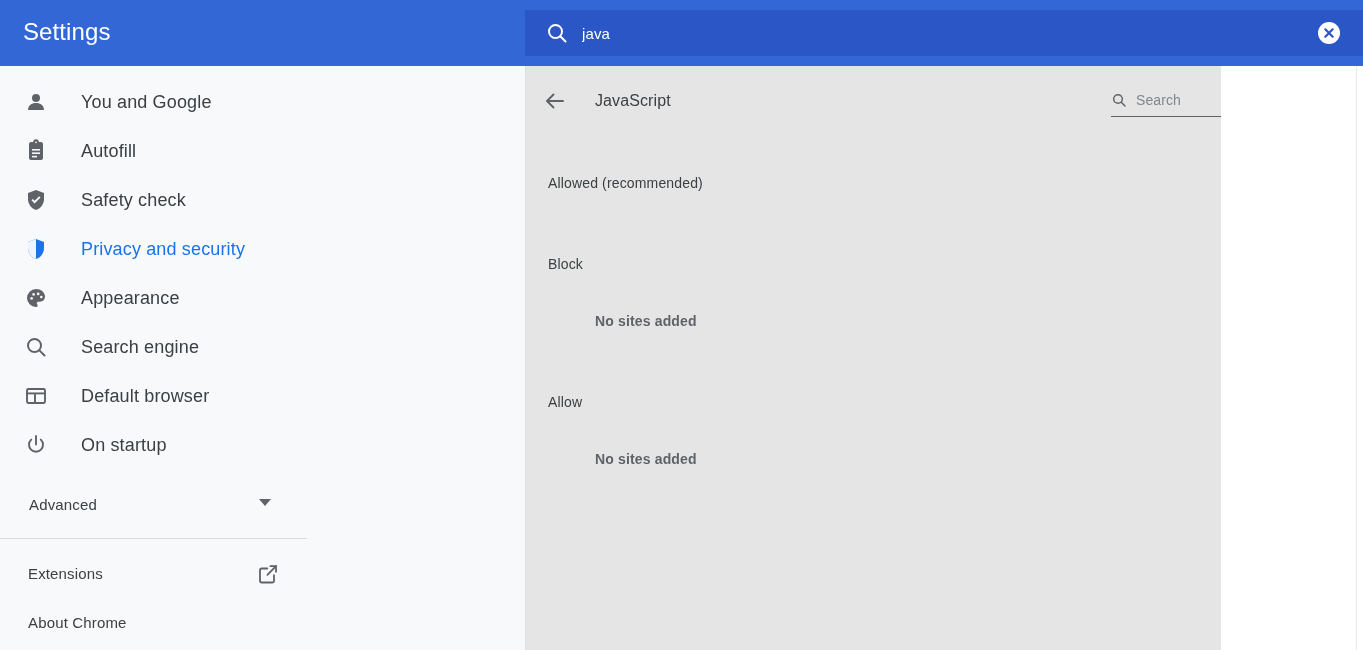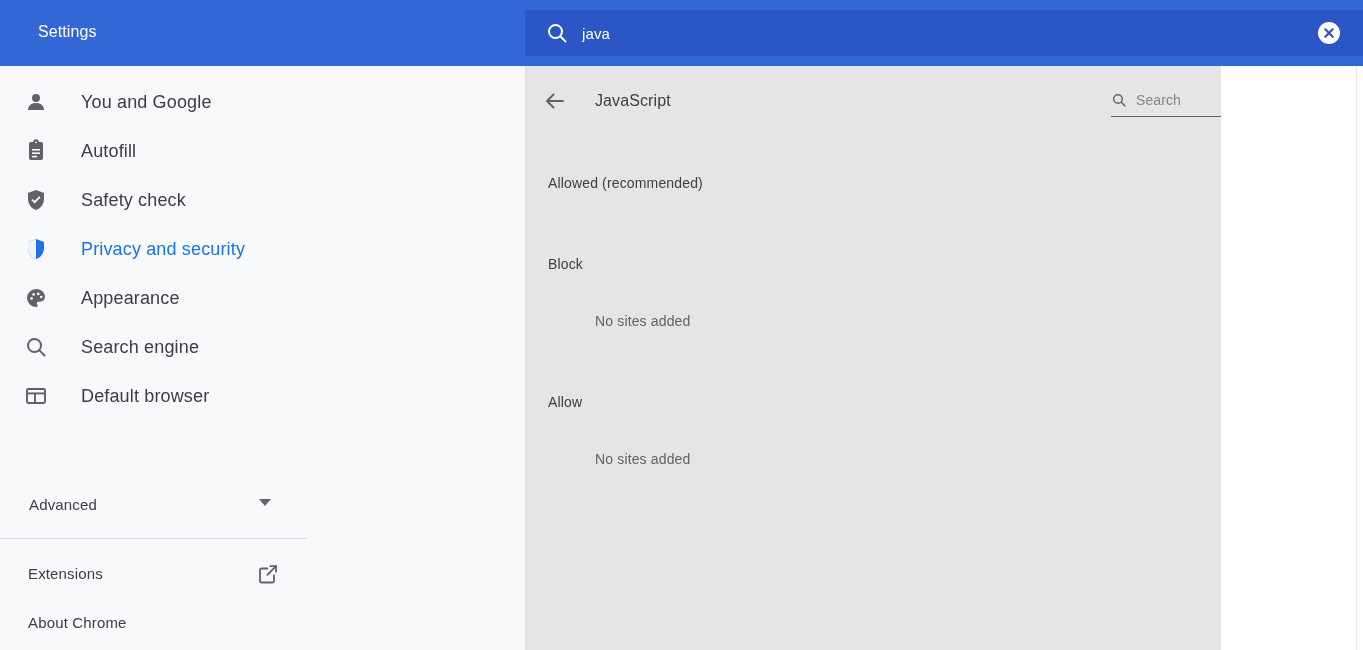--- a/index.html
+++ b/index.html
@@ -20,22 +20,22 @@
   .appbar {
     position: absolute;
     left: 0; top: 0;
     width: 1363px; height: 66px;
     background: #3367d6;
     display: flex;
     align-items: center;
   }
   .appbar-title {
     position: absolute;
-    left: 38px; top: 19px;
-    font-size: 16px;
+    left: 23px; top: 19px;
+    font-size: 24px;
     line-height: 26px;
     color: #ffffff;
     letter-spacing: .1px;
     white-space: nowrap;
   }
   .searchbox {
     position: absolute;
     left: 525px; top: 10px;
     width: 838px; height: 46px;
     background: #2a56c6;
@@ -291,20 +291,21 @@
     box-sizing: border-box;
     font-weight: 500;
   }
   .empty-text {
     position: absolute;
     left: 70px; top: 67px;
     font-size: 14px;
     line-height: 20px;
     color: #5f6368;
     letter-spacing: .15px;
+    font-weight: bold;
   }
 </style>
 </head>
 <body>
 
 <div class="appbar">
   <div class="appbar-title">Settings</div>
 
   <div class="searchbox">
     <span class="s-icon">
@@ -395,20 +396,29 @@
     <span class="nav-icon">
       <svg viewBox="0 0 24 24" width="24" height="24" fill="none" stroke="currentColor" stroke-width="1.9">
         <rect x="3" y="5" width="18" height="14" rx="1.4"></rect>
         <line x1="3" y1="9.4" x2="21" y2="9.4"></line>
         <line x1="11" y1="9.4" x2="11" y2="19"></line>
       </svg>
     </span>
     <span class="nav-label">Default browser</span>
   </div>
 
+  <div class="nav-item" style="top:355px;">
+    <span class="nav-icon">
+      <svg viewBox="0 0 24 24" width="24" height="24" fill="none" stroke="currentColor" stroke-width="1.9" stroke-linecap="round">
+        <path d="M7.2 6.6a7 7 0 1 0 9.6 0"></path>
+        <line x1="12" y1="3" x2="12" y2="11.4"></line>
+      </svg>
+    </span>
+    <span class="nav-label">On startup</span>
+  </div>
 
   <div class="advanced-row">
     <span class="adv-label">Advanced</span>
     <span class="adv-caret"></span>
   </div>
 
   <div class="nav-divider"></div>
 
   <div class="plain-row" style="top:484px;">
     <span class="plain-label">Extensions</span>

